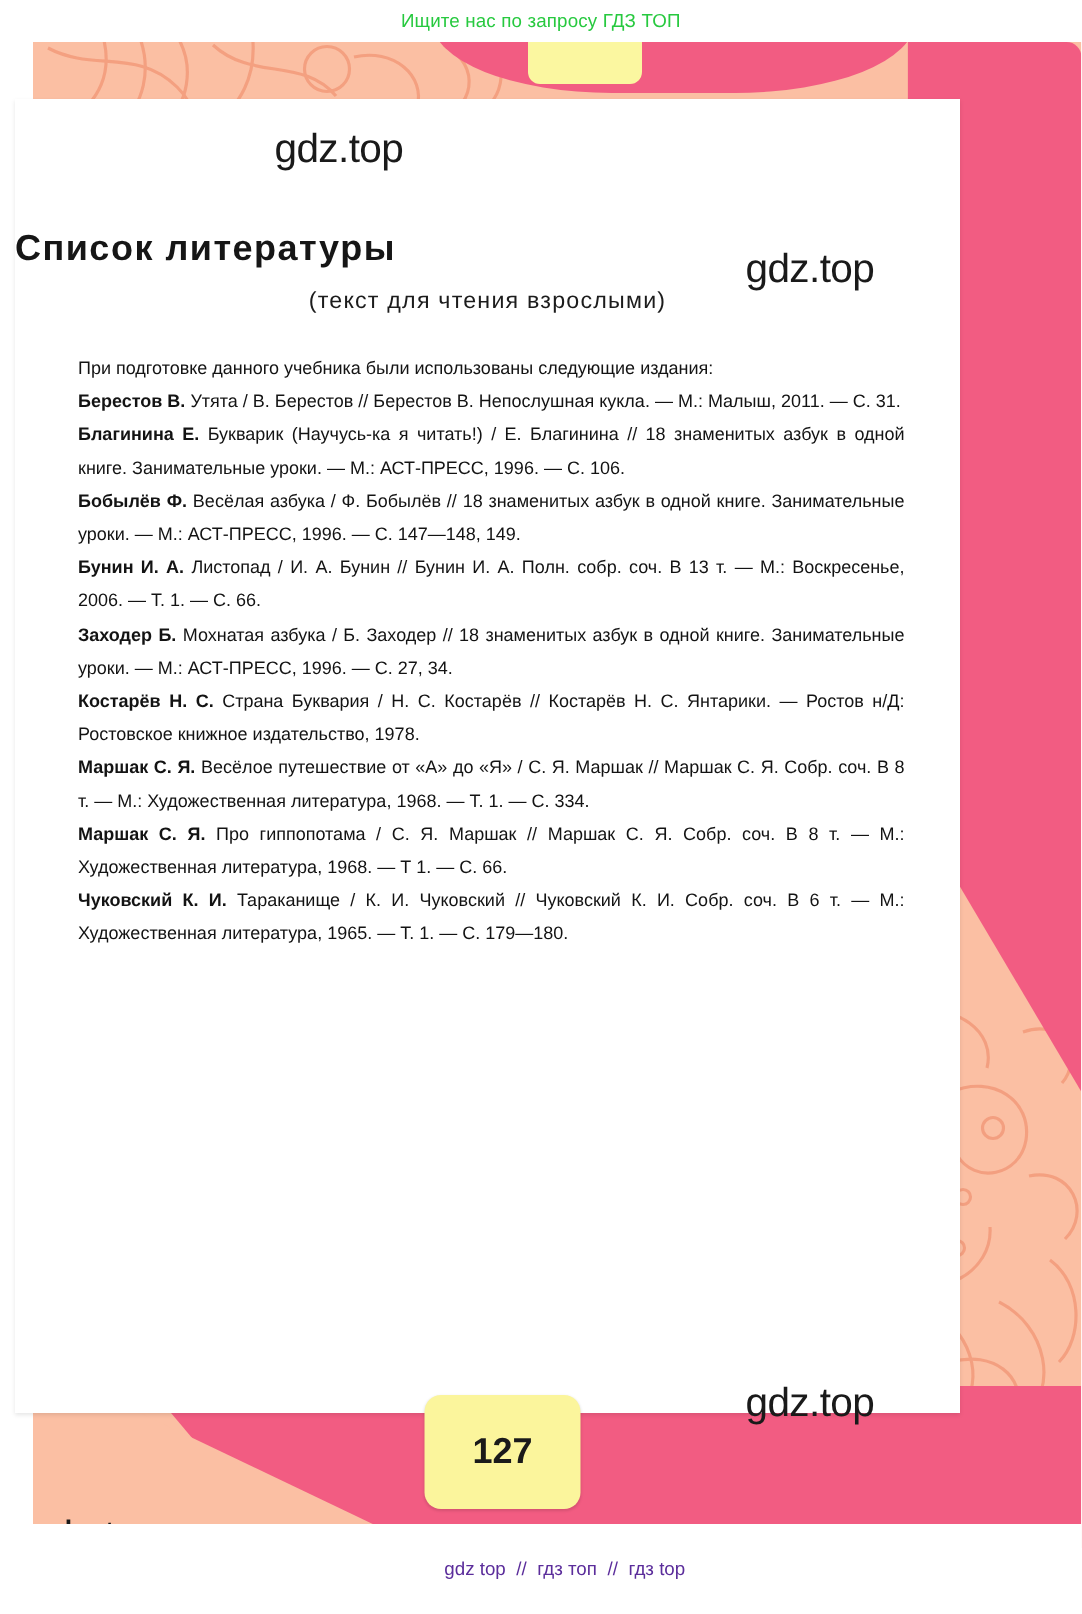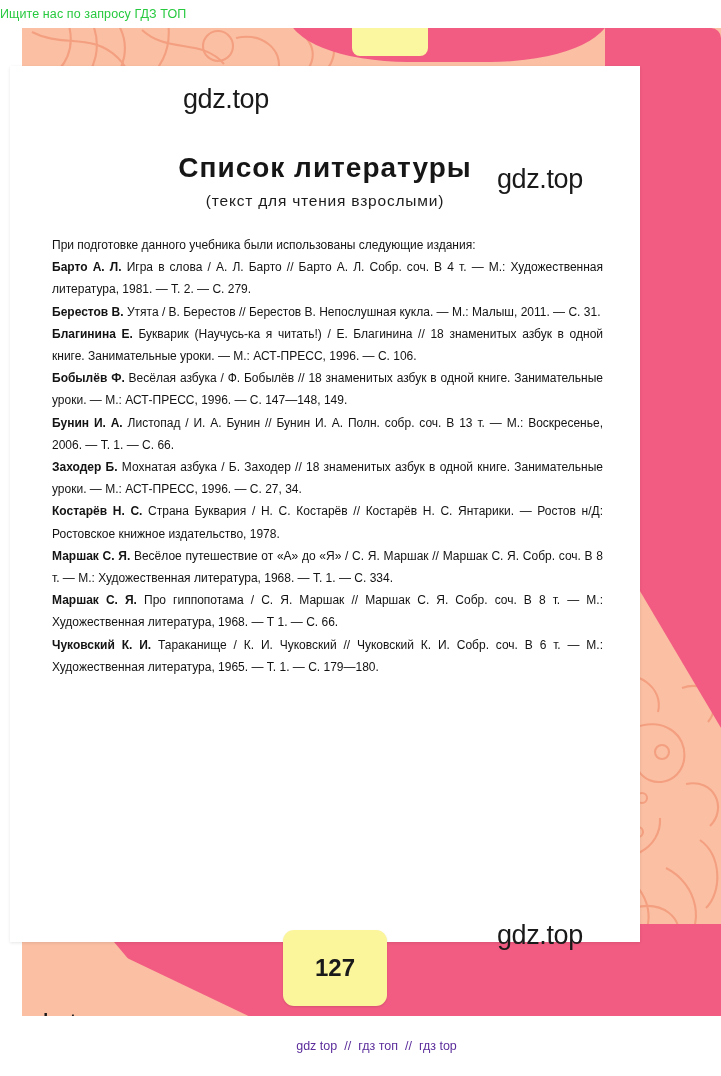--- a/index.html
+++ b/index.html
@@ -17,20 +17,21 @@
   }
 
   
   .promo-strip {
     position: absolute;
     left: 0; top: 0;
     width: 721px; height: 28px;
     background: #ffffff;
     display: flex;
     align-items: center;
+    justify-content: center;
   }
   .promo-text {
     color: #27c93f;
     font-size: 12.5px;
     letter-spacing: 0.1px;
     white-space: nowrap;
   }
 
   
   .sheet {
@@ -122,23 +123,23 @@
     height: 876px;
     background: #ffffff;
     box-shadow: 0 1px 3px rgba(0,0,0,.10);
   }
 
   
   .doc-title {
     position: absolute;
     left: 0; top: 86px;
     width: 630px;
-    text-align: center;
+    text-align: left;
     font-weight: bold;
-    font-size: 28px;
+    font-size: 24px;
     letter-spacing: 1px;
     color: #161616;
   }
   .doc-subtitle {
     position: absolute;
     left: 0; top: 126px;
     width: 630px;
     text-align: center;
     font-size: 15.5px;
     letter-spacing: 0.8px;
@@ -277,21 +278,20 @@
     </div>
   </div>
 
   <div class="paper">
 
     <div class="doc-title">Список  литературы</div>
     <div class="doc-subtitle">(текст  для  чтения  взрослыми)</div>
 
     <div class="body-block">
       <p class="entry">При подготовке данного учебника были использованы следующие издания:</p>
-      <p class="entry"><b>Барто А. Л.</b> <span>Игра в слова / А. Л. Барто // Барто А. Л. Собр. соч. В 4 т. — М.: Художественная литература, 1981. — Т. 2. — С. 279.</span></p>
       <p class="entry"><b>Берестов В.</b> <span>Утята / В. Берестов // Берестов В. Непослушная кукла. — М.: Малыш, 2011. — С. 31.</span></p>
       <p class="entry"><b>Благинина Е.</b> <span>Букварик (Научусь-ка я читать!) / Е. Благинина // 18 знаменитых азбук в одной книге. Занимательные уроки. — М.: АСТ-ПРЕСС, 1996. — С. 106.</span></p>
       <p class="entry"><b>Бобылёв Ф.</b> <span>Весёлая азбука / Ф. Бобылёв // 18 знаменитых азбук в одной книге. Занимательные уроки. — М.: АСТ-ПРЕСС, 1996. — С. 147—148, 149.</span></p>
       <p class="entry"><b>Бунин И. А.</b> <span>Листопад / И. А. Бунин // Бунин И. А. Полн. собр. соч. В 13 т. — М.: Воскресенье, 2006. — Т. 1. — С. 66.</span></p>
       <p class="entry"><b>Заходер Б.</b> <span>Мохнатая азбука / Б. Заходер // 18 знаменитых азбук в одной книге. Занимательные уроки. — М.: АСТ-ПРЕСС, 1996. — С. 27, 34.</span></p>
       <p class="entry"><b>Костарёв Н. С.</b> <span>Страна Буквария / Н. С. Костарёв // Костарёв Н. С. Янтарики. — Ростов н/Д: Ростовское книжное издательство, 1978.</span></p>
       <p class="entry"><b>Маршак С. Я.</b> <span>Весёлое путешествие от «А» до «Я» / С. Я. Маршак // Маршак С. Я. Собр. соч. В 8 т. — М.: Художественная литература, 1968. — Т. 1. — С. 334.</span></p>
       <p class="entry"><b>Маршак С. Я.</b> <span>Про гиппопотама / С. Я. Маршак // Маршак С. Я. Собр. соч. В 8 т. — М.: Художественная литература, 1968. — Т 1. — С. 66.</span></p>
       <p class="entry"><b>Чуковский К. И.</b> <span>Тараканище / К. И. Чуковский // Чуковский К. И. Собр. соч. В 6 т. — М.: Художественная литература, 1965. — Т. 1. — С. 179—180.</span></p>
     </div>

